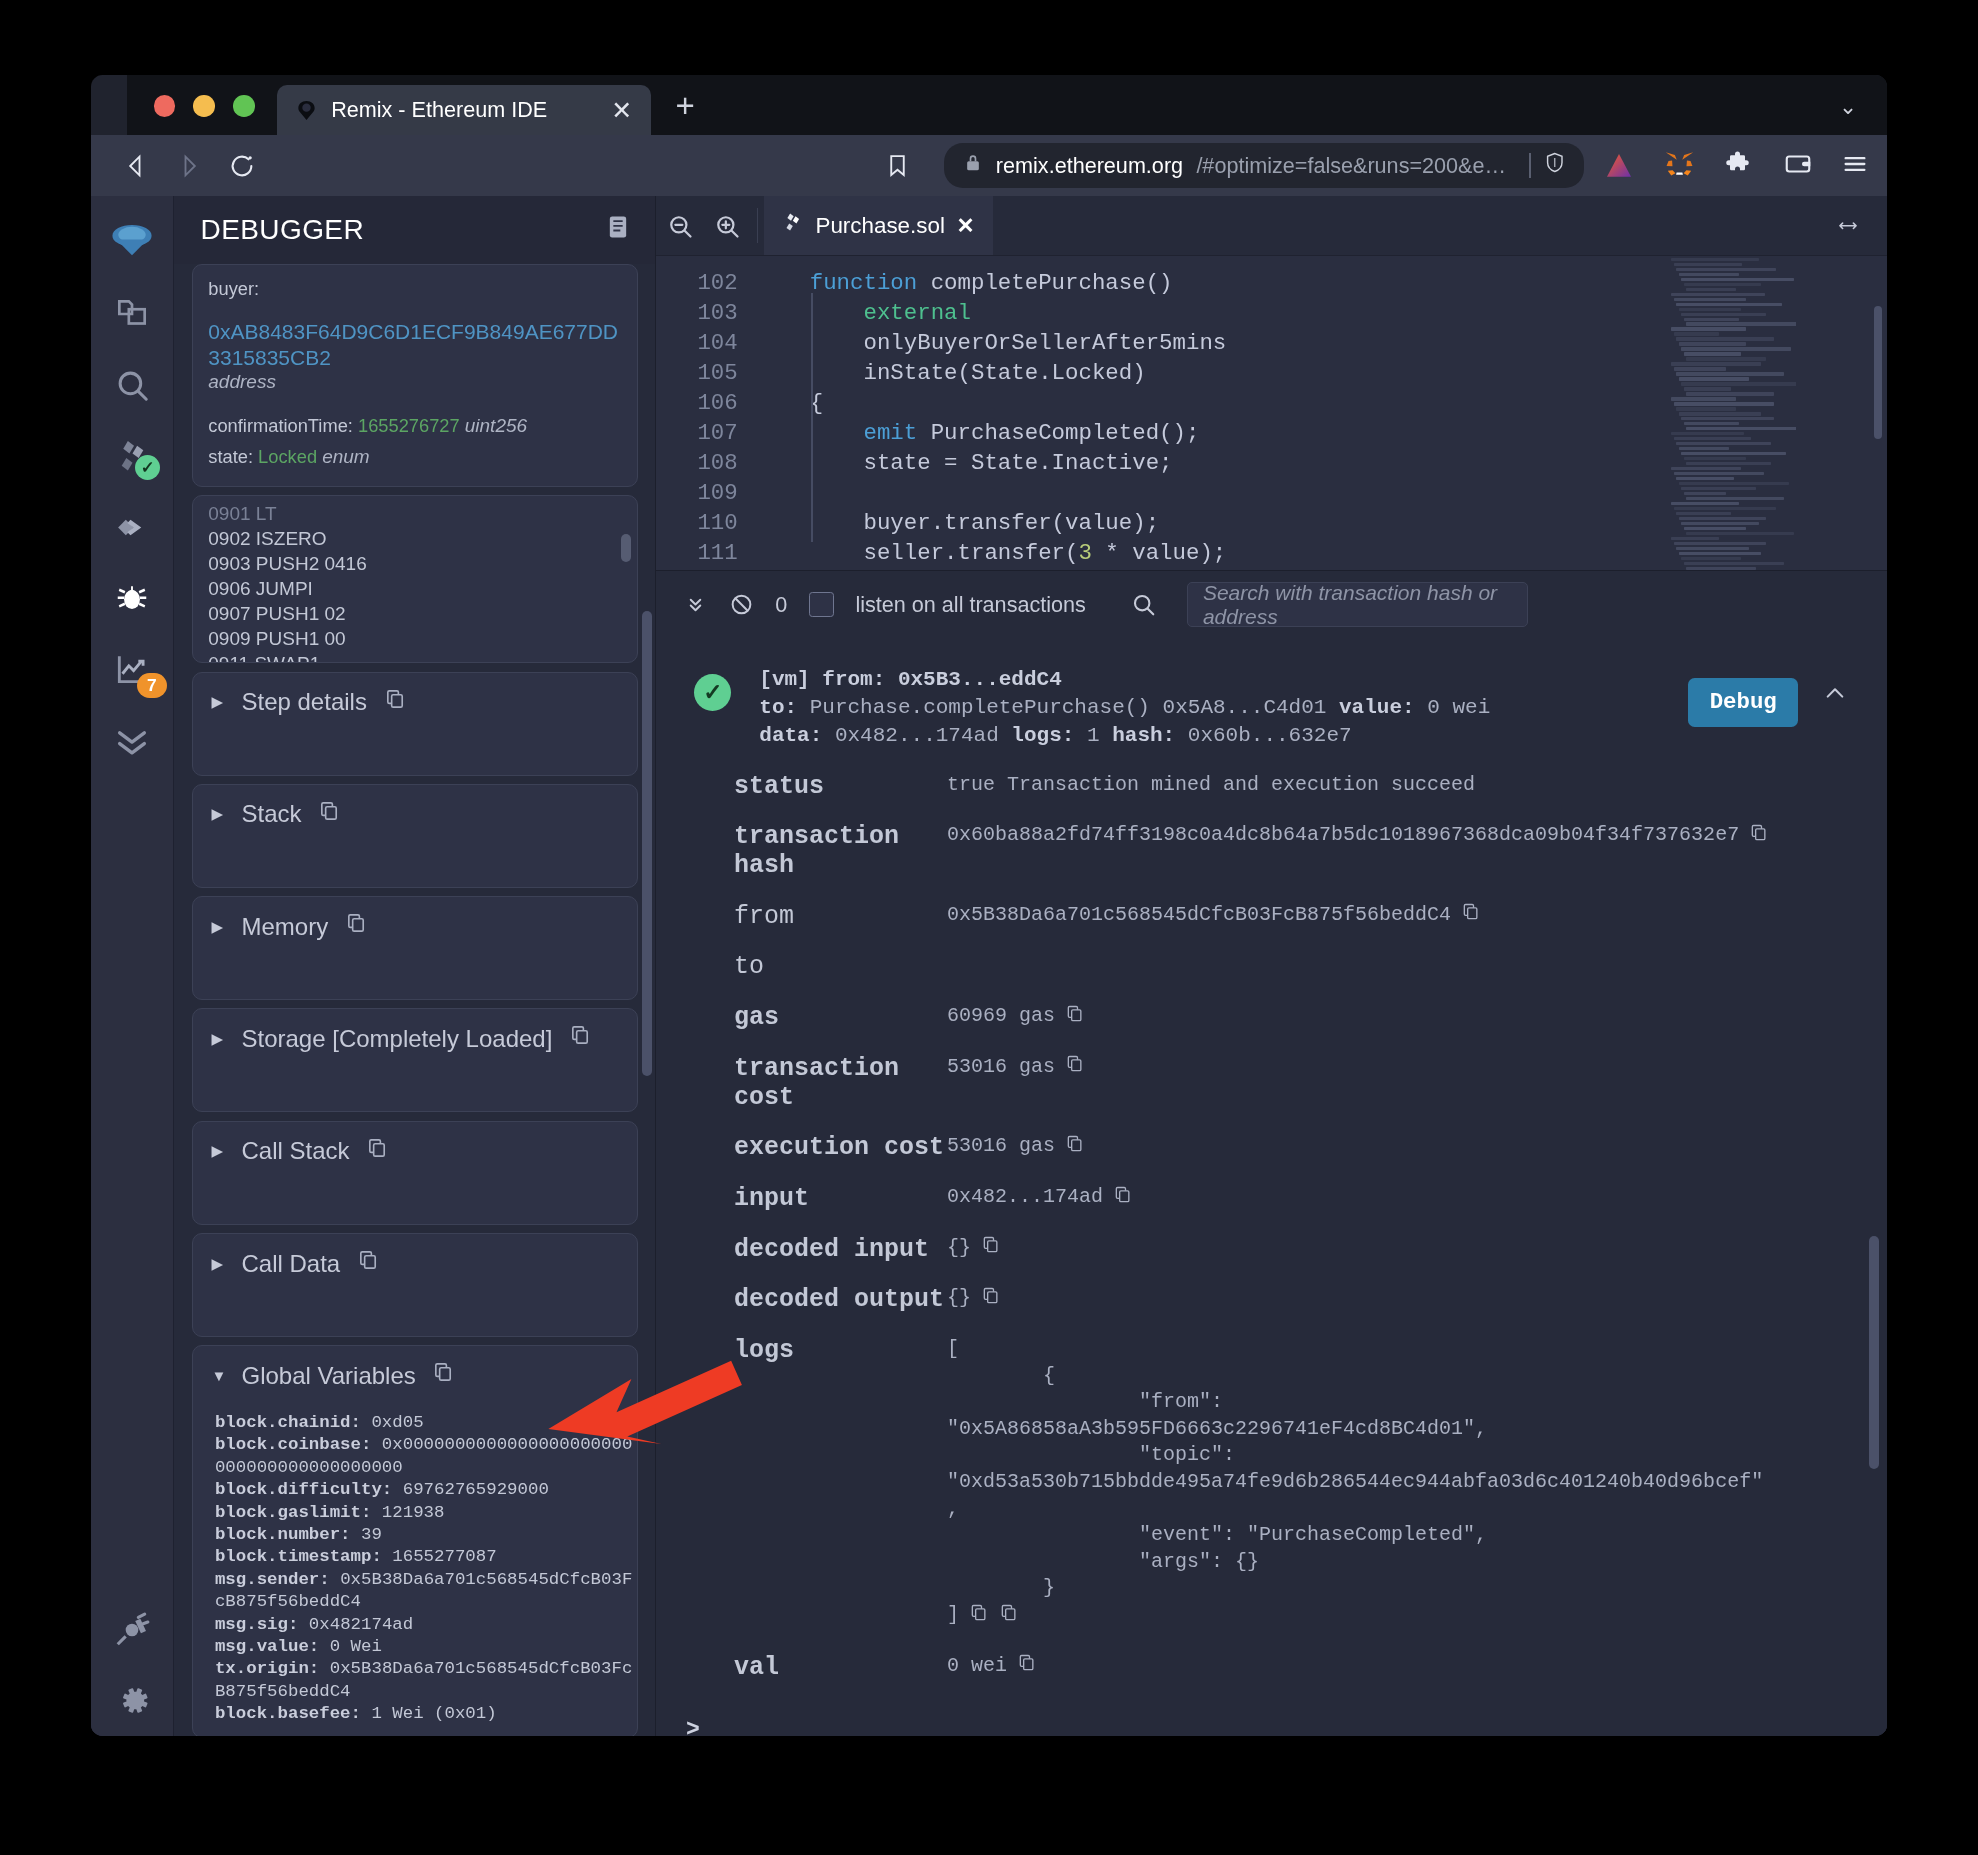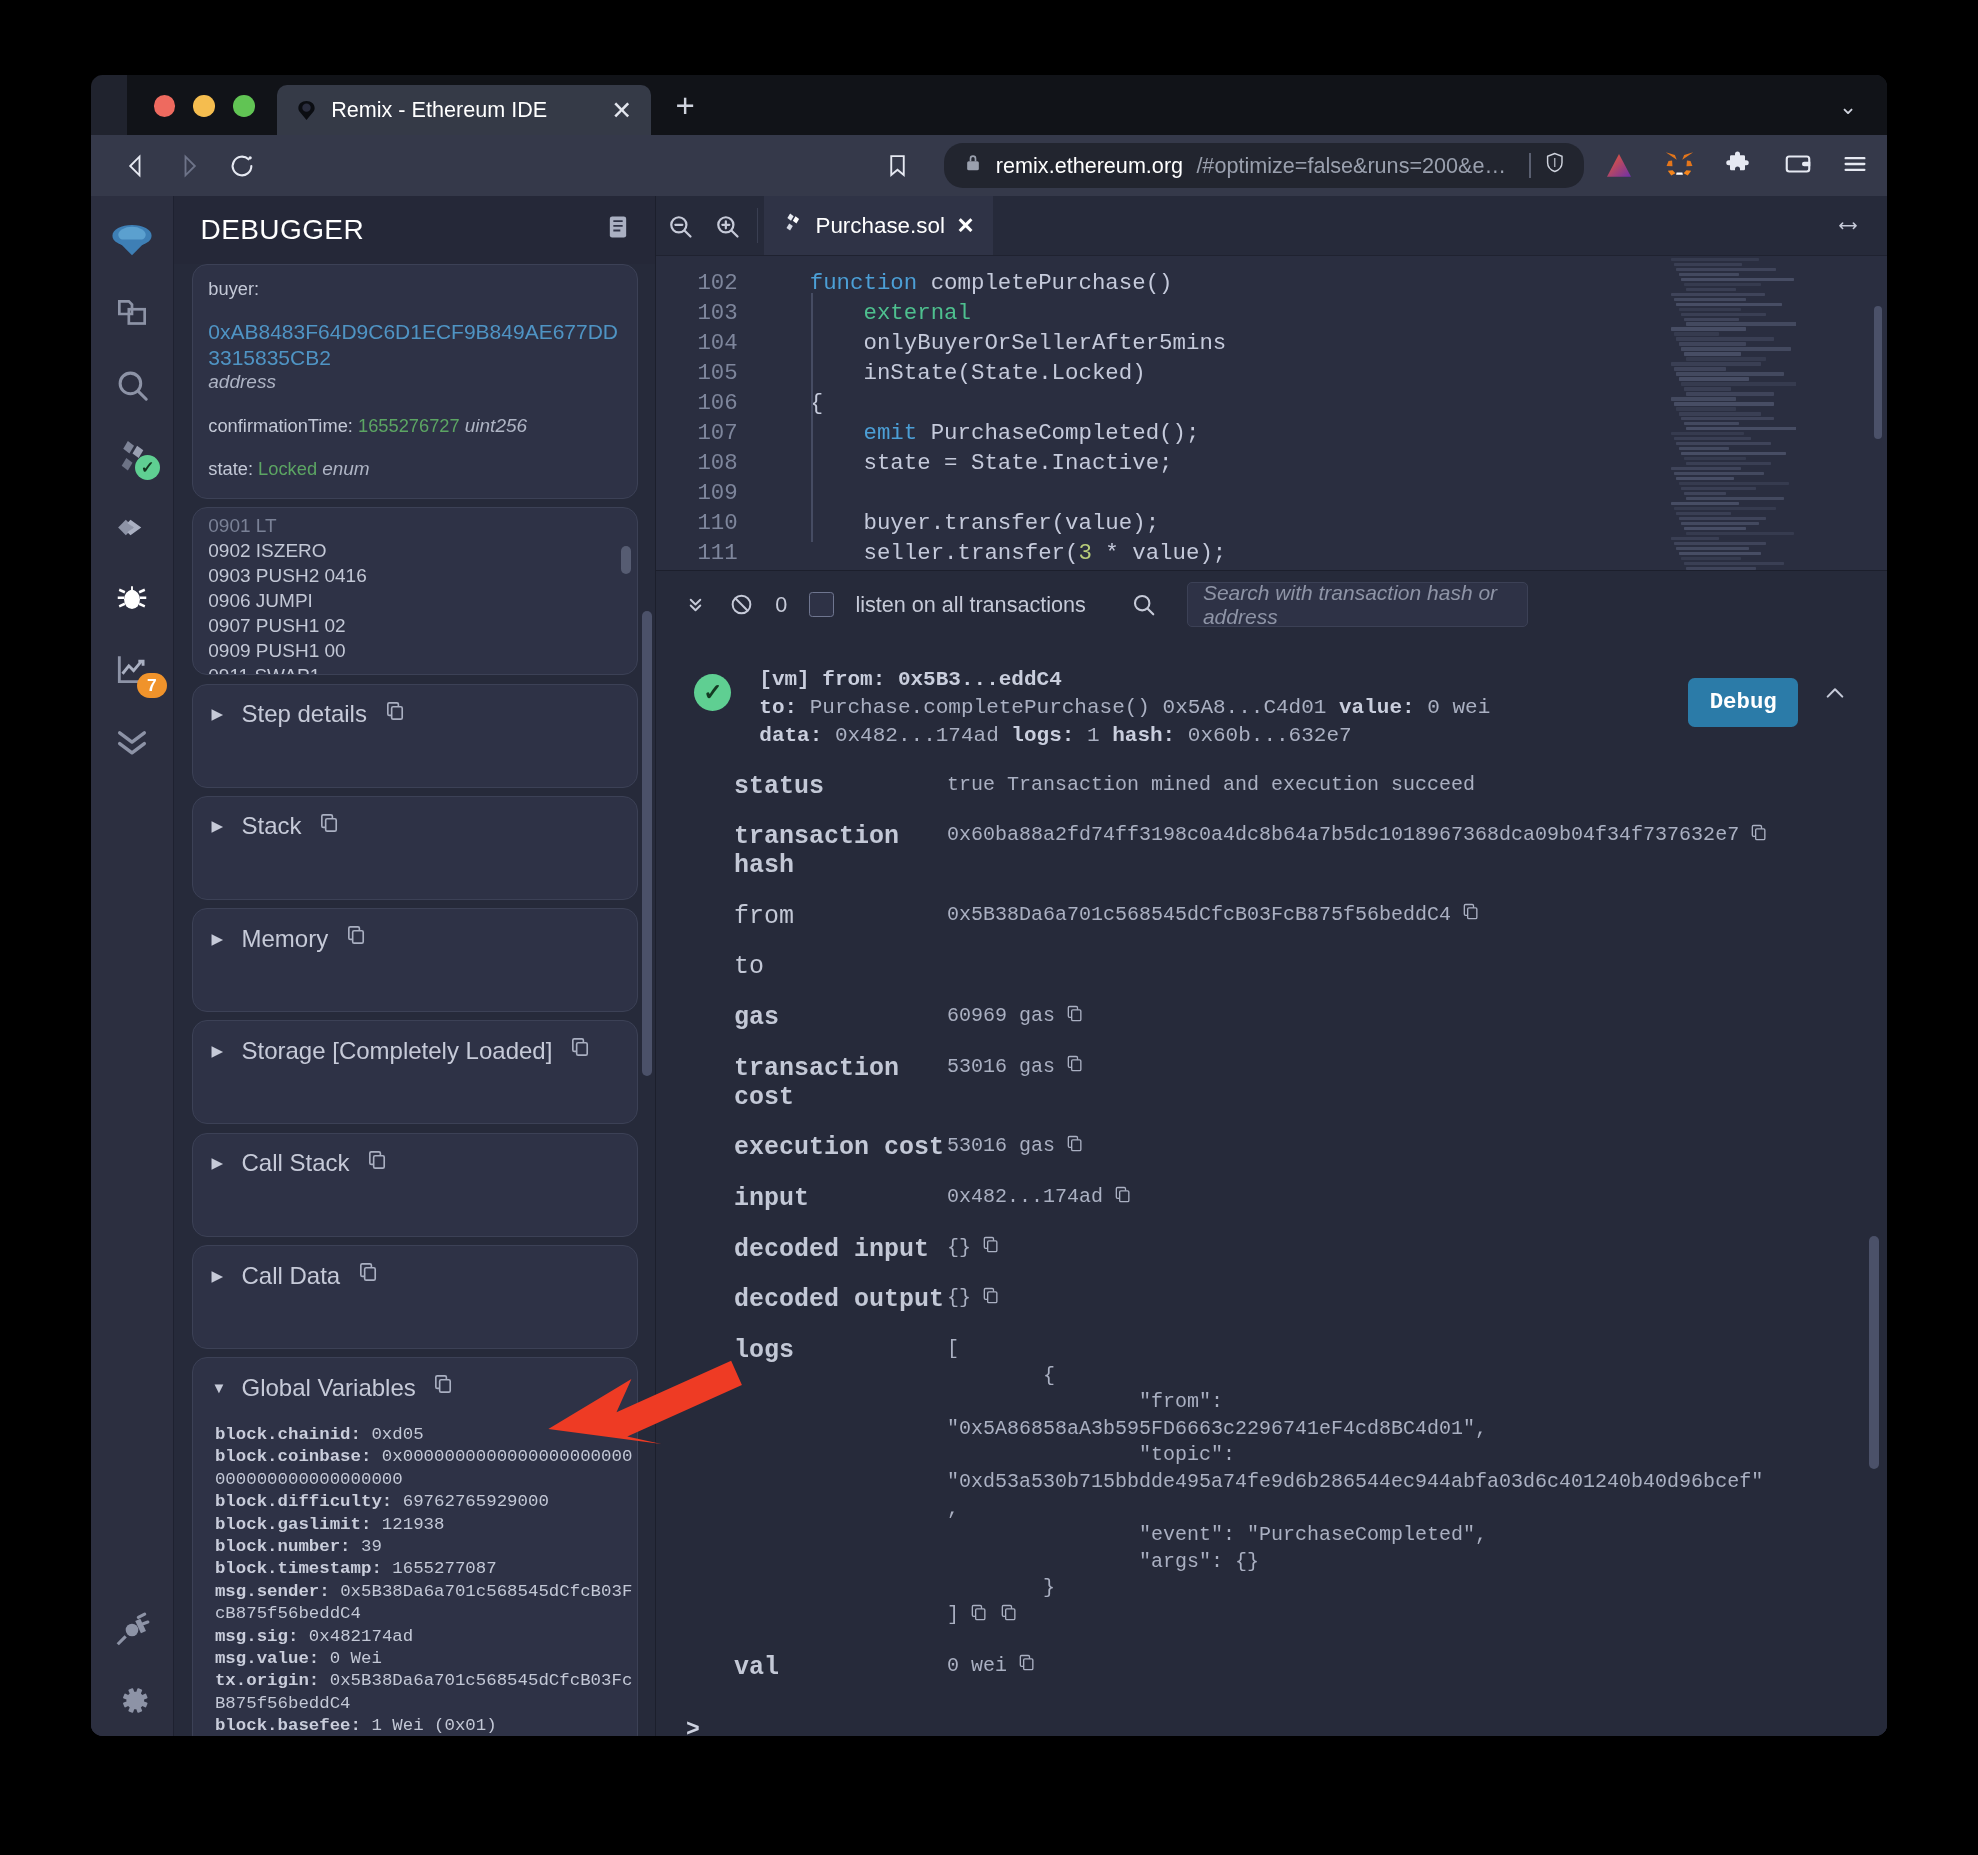--- a/index.html
+++ b/index.html
@@ -91,21 +91,21 @@
   }
   .dbg-header {
     height: 68px; background: #21243250; display: flex; align-items: center;
     justify-content: space-between; padding: 0 23px 0 26.6px;
     color: #ffffff; font-size: 28px; letter-spacing: 0.4px;
     background: #252838;
   }
   .dbg-scroll { flex: 1; overflow: hidden; padding: 0 16.6px 0 18.3px; position: relative; }
 
   .panel {
-    border: 0.8px solid #3c4156; border-radius: 15px;
+    border: 0.8px solid #3c4156; border-radius: 10px;
     background: #2e3246; margin-bottom: 8.3px;
   }
   .vars-box { padding: 13.3px 15px 15px 15px; }
   .var-line { font-size: 18.3px; color: #c3c8d6; margin-bottom: 18.3px; font-family: "Liberation Sans", sans-serif; }
   .var-addr { color: #4f94c4; font-size: 21px; line-height: 1.25; word-break: break-all; }
   .var-italic { font-style: italic; color: #aeb4c4; font-size: 19px; }
   .var-green { color: #5ca563; }
 
   .opcodes {
     height: 166px; overflow: hidden; padding: 5px 15px 0 15px; position: relative;
@@ -407,21 +407,21 @@
         </span>
       </div>
 
       <div class="dbg-scroll">
 
         <div class="panel">
           <div class="vars-box">
             <div class="var-line">buyer:</div>
             <div class="var-addr">0xAB8483F64D9C6D1ECF9B849AE677DD3315835CB2</div>
             <div class="var-italic" style="margin-bottom:21.6px">address</div>
-            <div class="var-line" style="margin-bottom:21px">
+            <div class="var-line" style="margin-bottom:9px">
               <span>confirmationTime:</span>
               <span class="var-green">1655276727</span>
               <span class="var-italic">uint256</span>
             </div>
             <div class="var-line" style="margin-bottom:3.3px">
               <span>state:</span>
               <span class="var-green">Locked</span>
               <span class="var-italic">enum</span>
             </div>
           </div>

